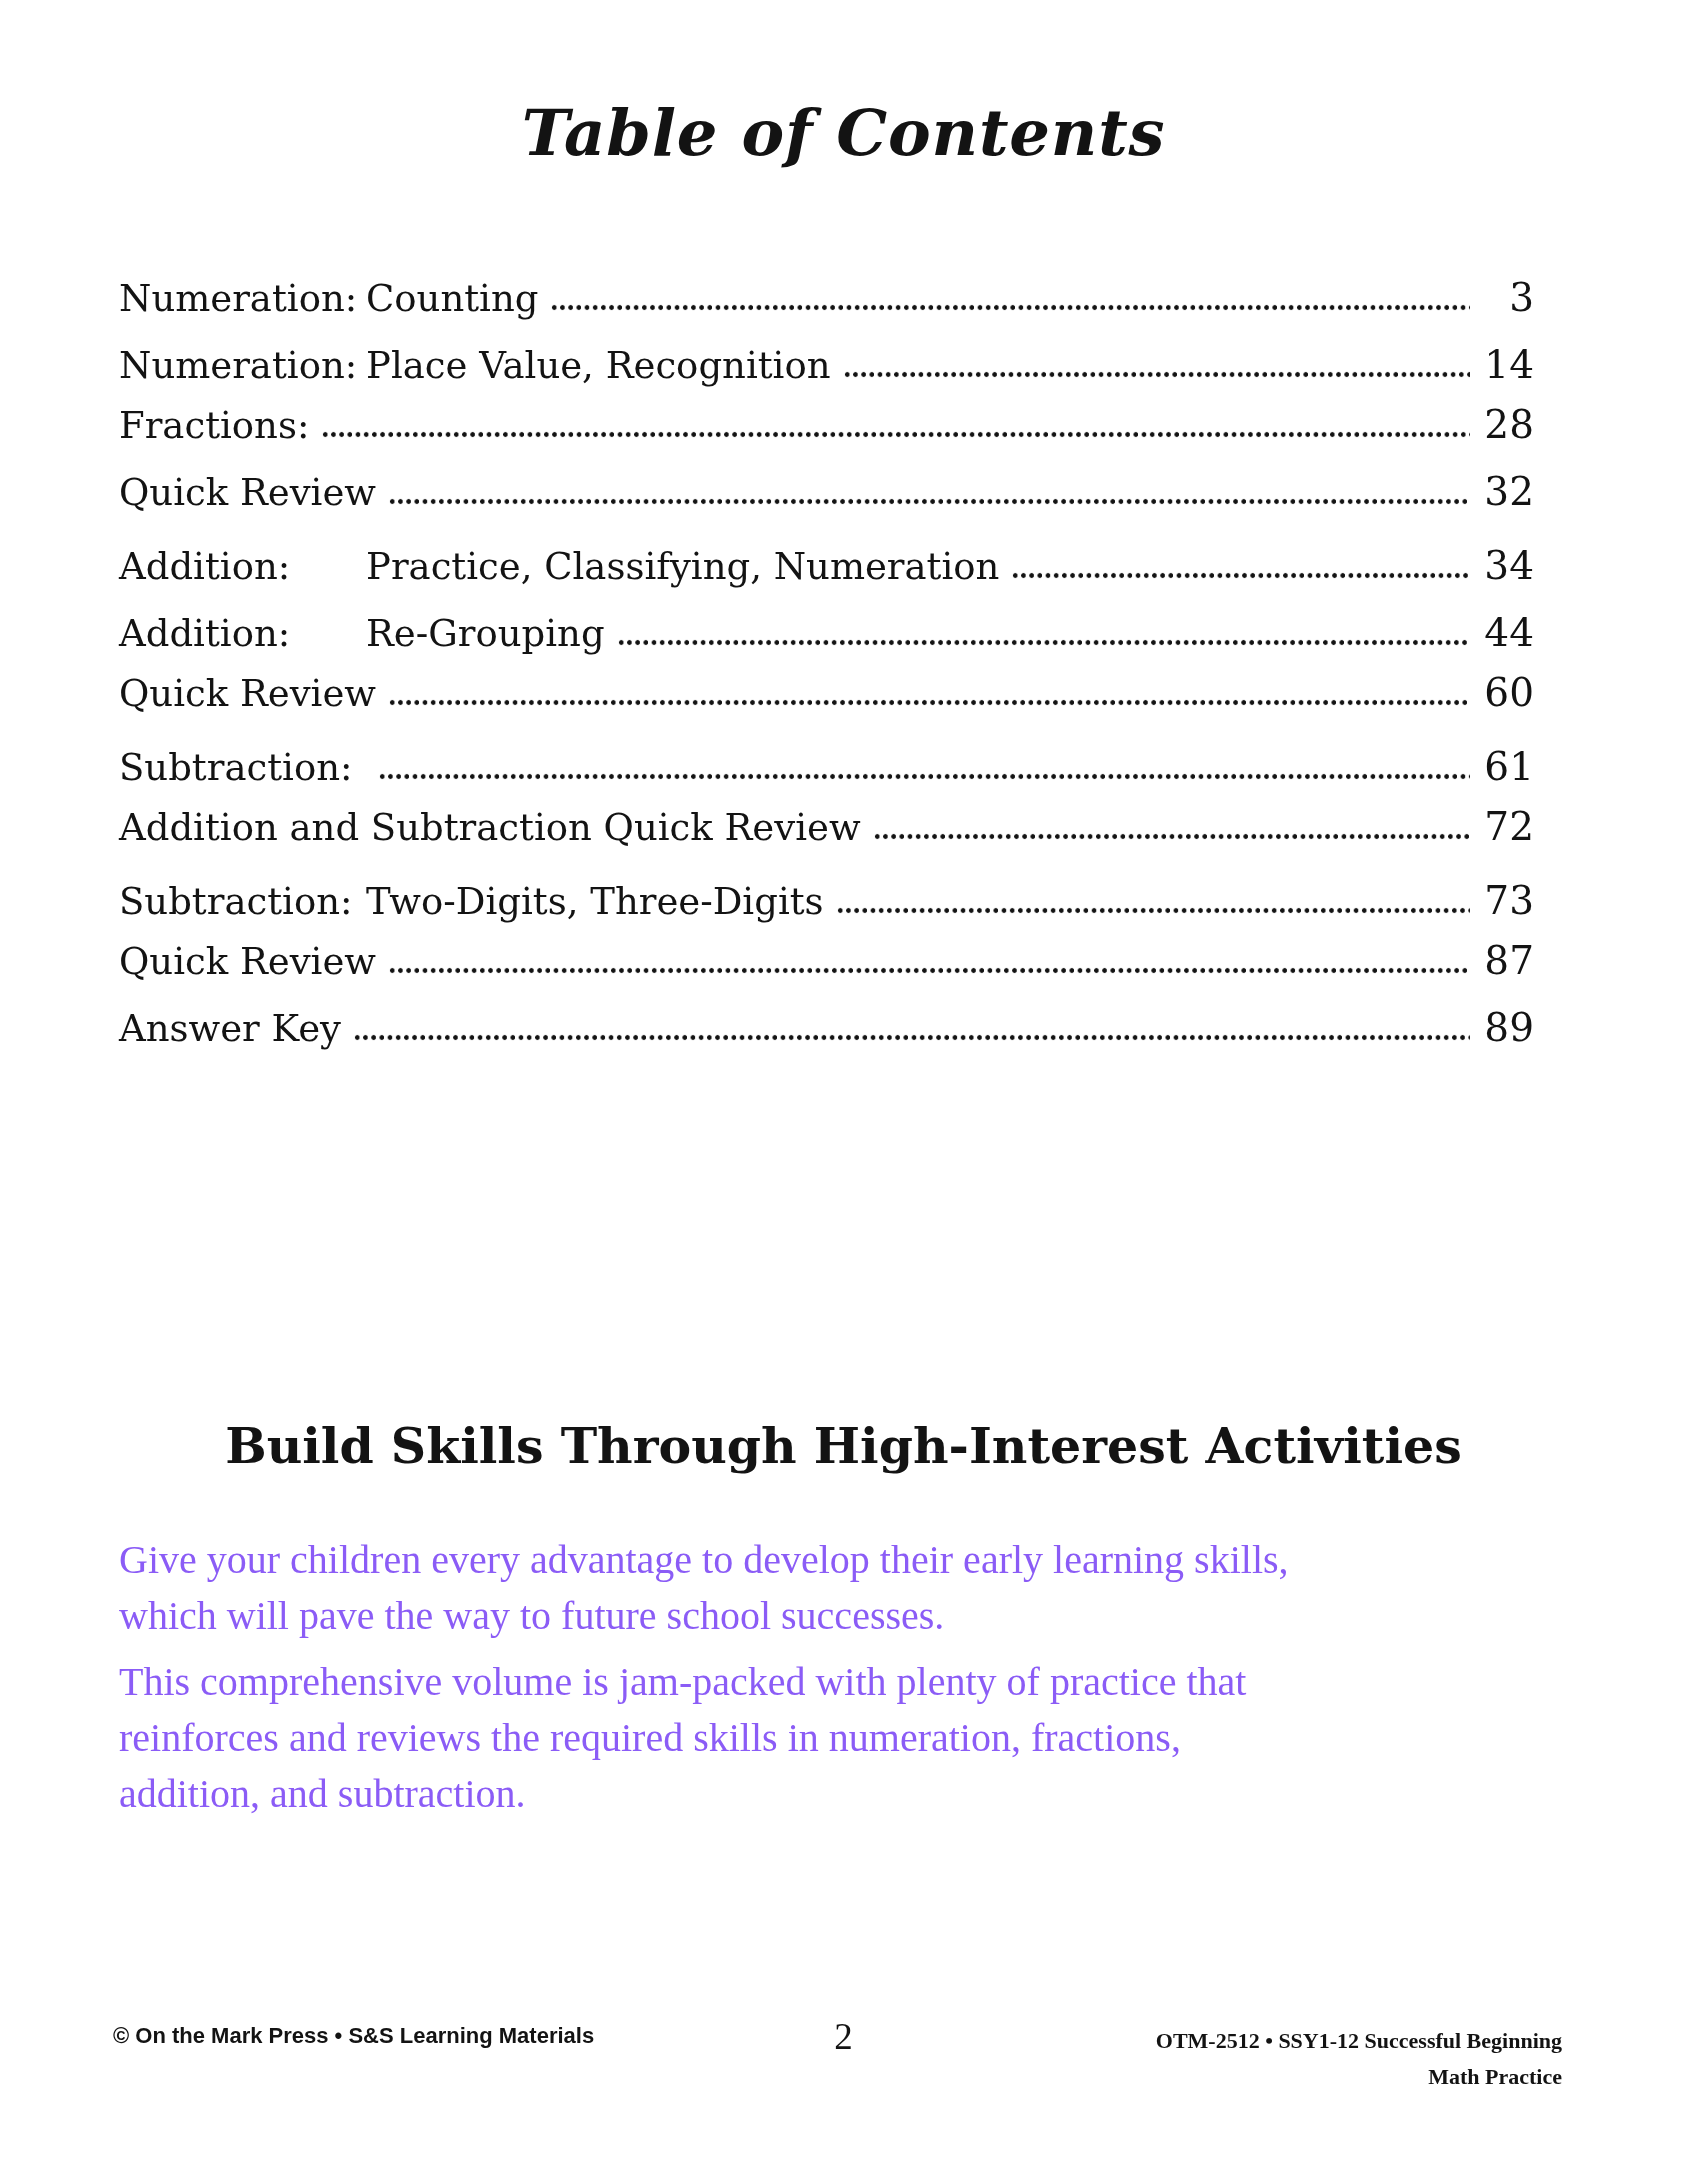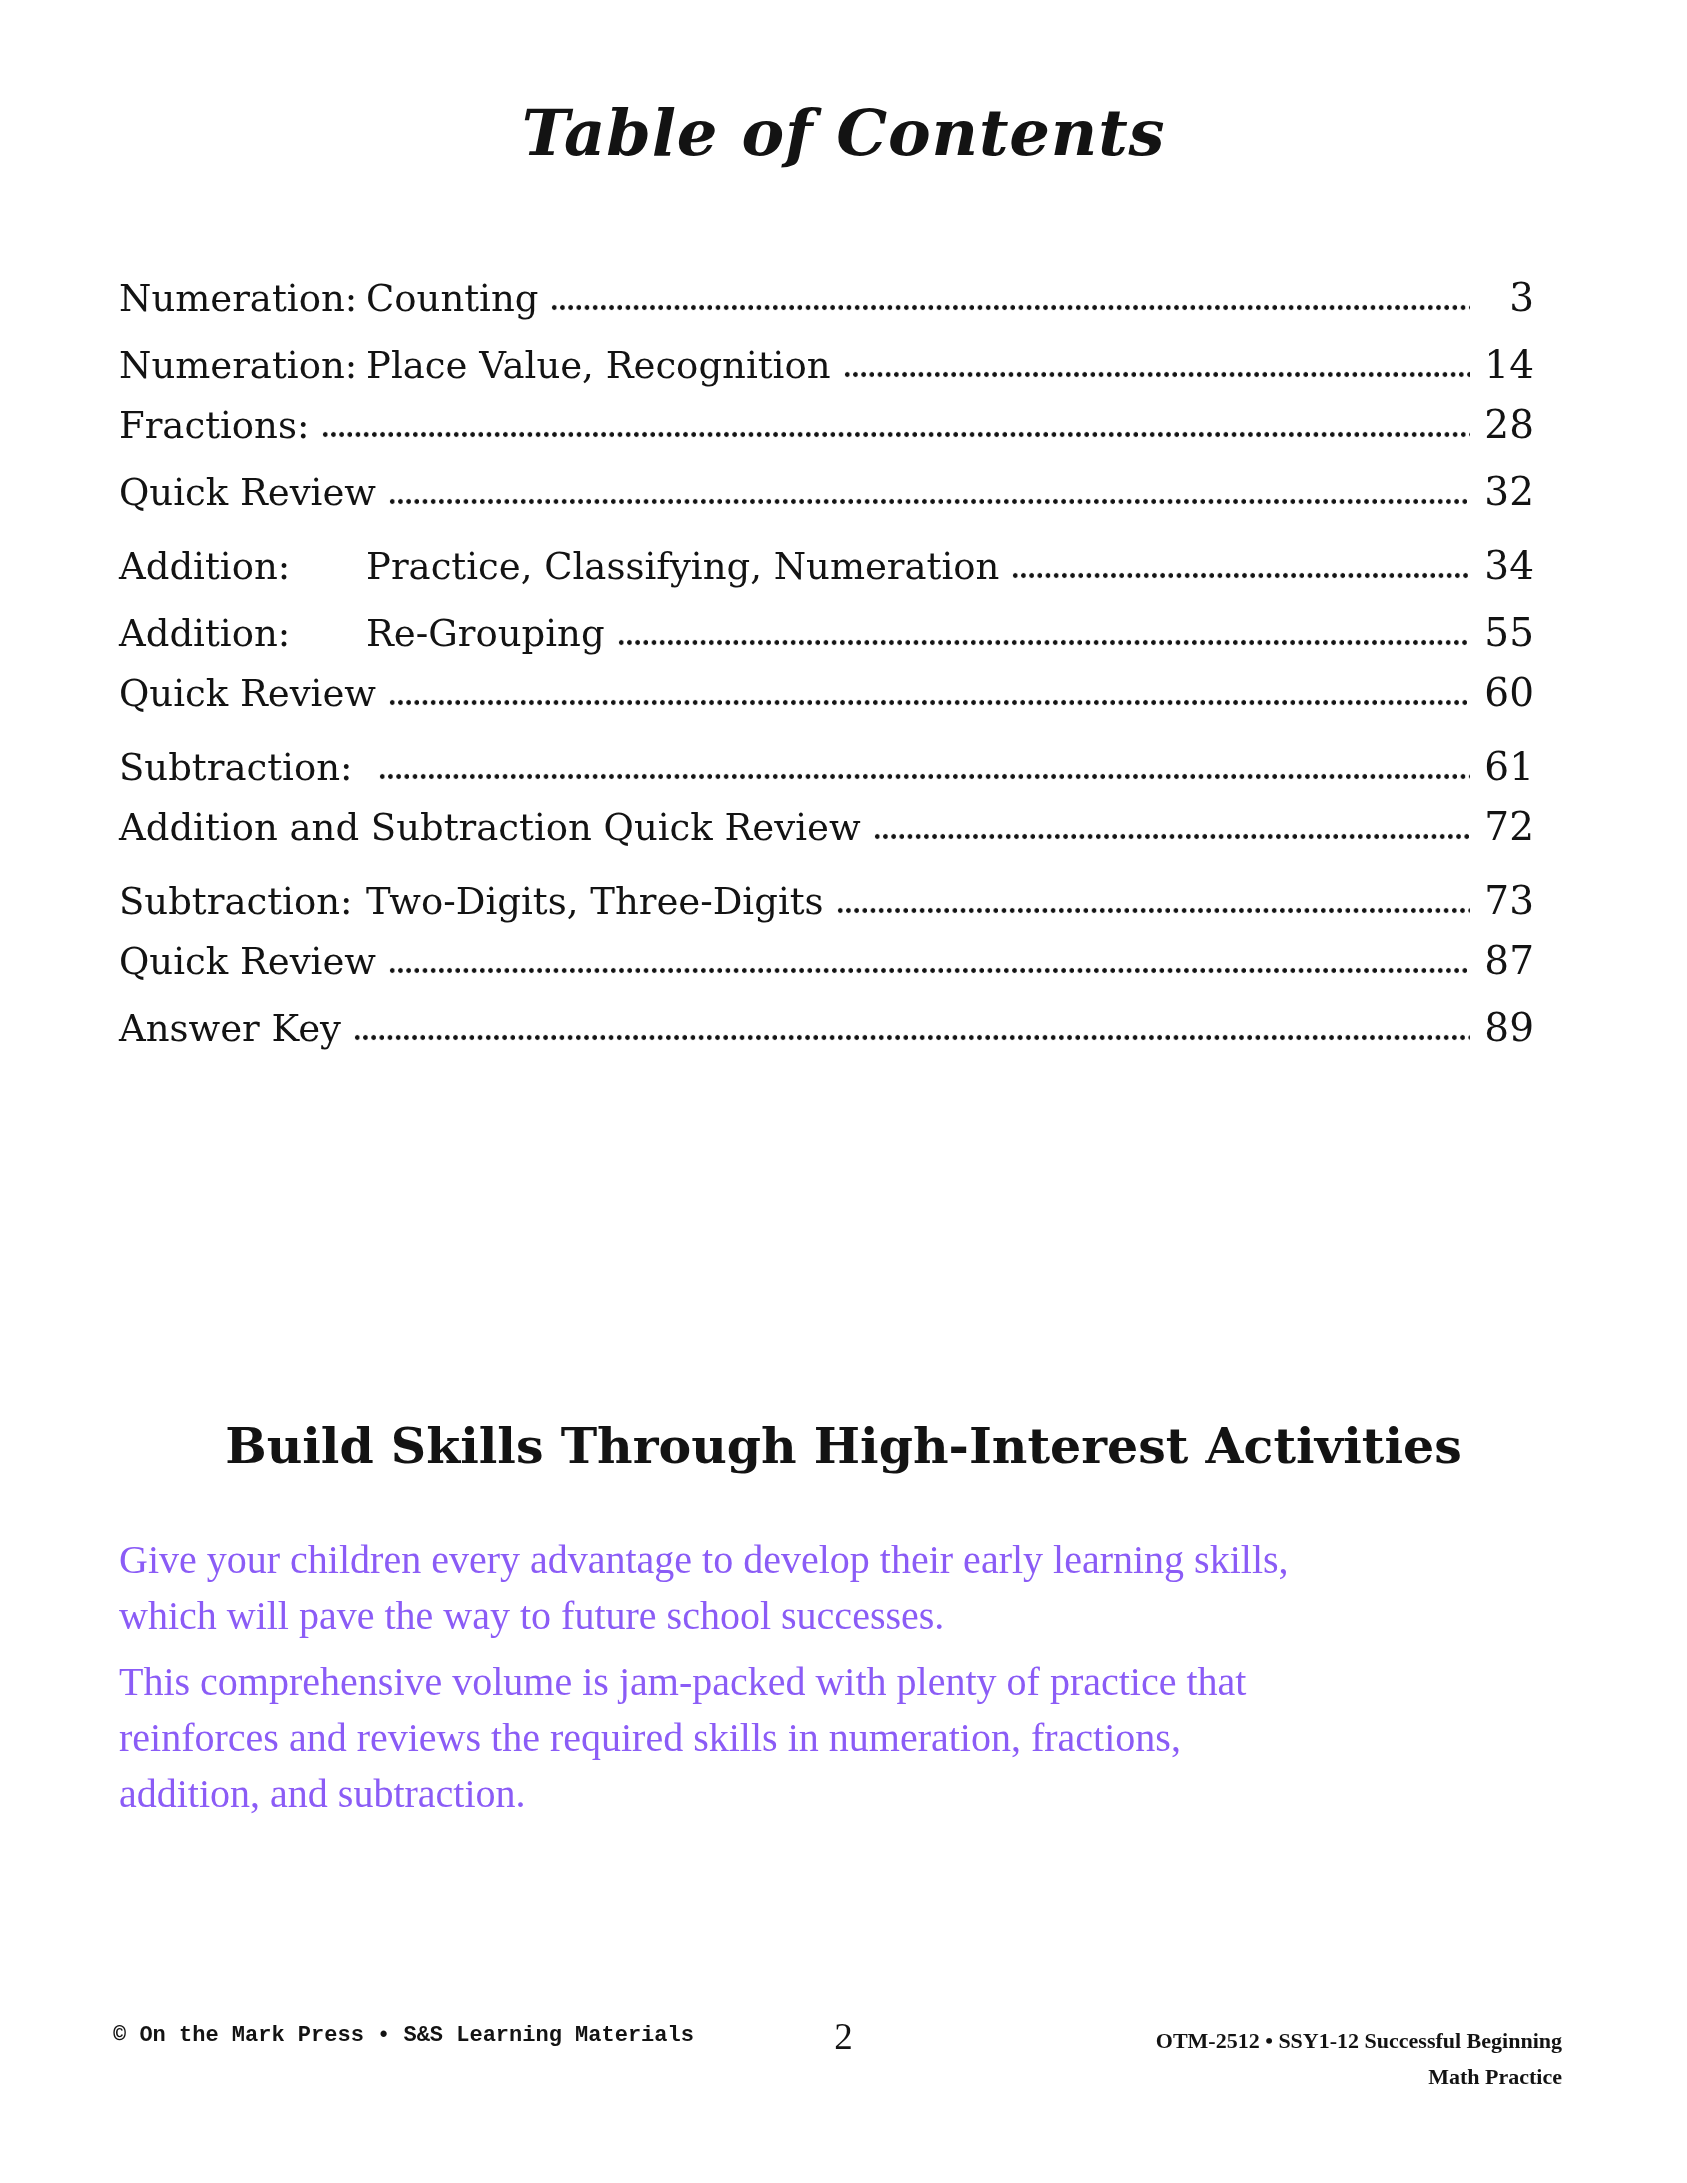--- a/index.html
+++ b/index.html
@@ -79,21 +79,21 @@
     line-height: 56px;
     color: #8b5cf6;
   }
   .para .pline { white-space: nowrap; }
   .para-1 { top: 1532px; }
   .para-2 { top: 1654px; }
   
   .footer-left {
     position: absolute;
     left: 113px; top: 2023px;
-    font-family: Liberation Mono, monospace;
+    font-family: Liberation Sans, sans-serif;
     font-weight: 700;
     font-size: 22px;
     line-height: 1.2;
     white-space: nowrap;
   }
   .footer-page {
     position: absolute;
     left: 0; top: 2018px; width: 1687px;
     text-align: center;
     font-family: "Liberation Serif", serif;
@@ -144,21 +144,21 @@
       <div class="toc-row">
         <span class="toc-cat">Addition:</span>
         <span class="toc-title">Practice, Classifying, Numeration</span>
         <span class="leader"></span>
         <span class="toc-page">34</span>
       </div>
       <div class="toc-row">
         <span class="toc-cat">Addition:</span>
         <span class="toc-title">Re-Grouping</span>
         <span class="leader"></span>
-        <span class="toc-page">55</span>
+        <span class="toc-page">44</span>
       </div>
       <div class="toc-row">
         <span class="toc-title">Quick Review</span>
         <span class="leader"></span>
         <span class="toc-page">60</span>
       </div>
       <div class="toc-row">
         <span class="toc-cat">Subtraction:</span>
         <span class="leader"></span>
         <span class="toc-page">61</span>

